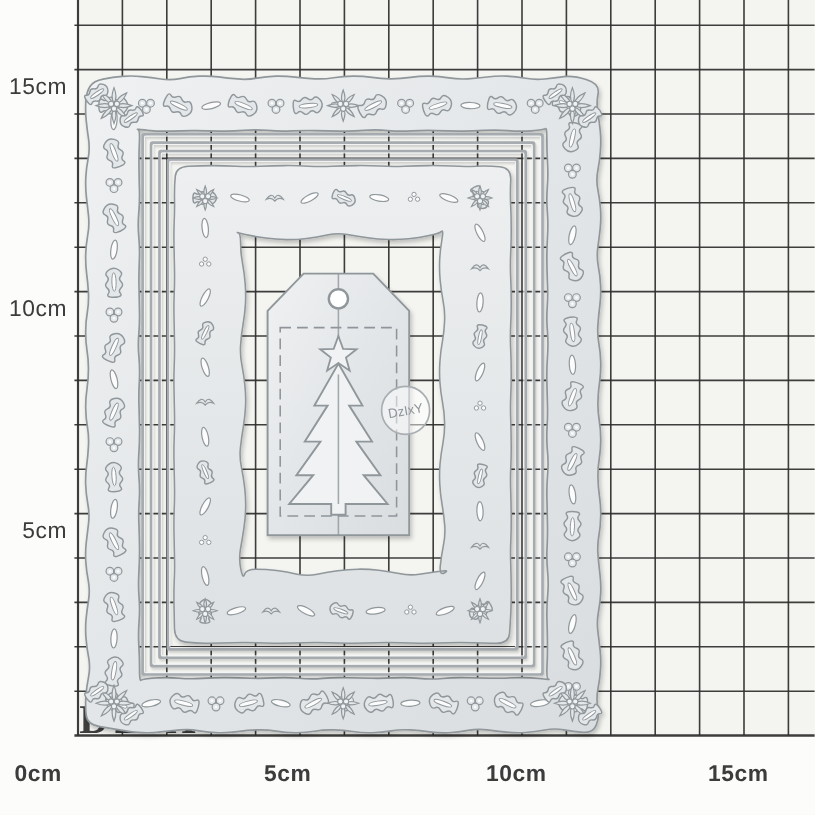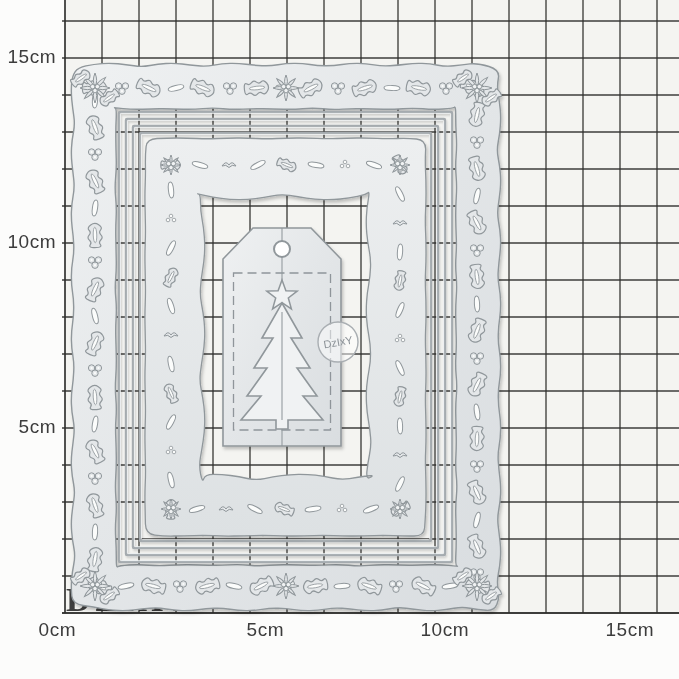--- a/index.html
+++ b/index.html
@@ -1,21 +1,21 @@
 <!DOCTYPE html>
 <html><head>
 <meta charset="utf-8">
 <style>
   html,body{margin:0;padding:0;width:679px;height:679px;background:#fcfcfb;overflow:hidden;}
   .stage{position:relative;width:679px;height:679px;font-family:"Liberation Sans",sans-serif;}
   svg{position:absolute;left:0;top:0;}
   .lab{position:absolute;font-family:"Liberation Sans",sans-serif;font-size:19px;color:#3c3c3c;
-       line-height:22px;letter-spacing:.5px;user-select:none;}
+       line-height:22px;letter-spacing:.5px;user-select:none;margin-top:16px;}
   .lab.left{width:54px;text-align:right;}
-  .lab.bot{width:64px;text-align:right;}
+  .lab.bot{width:64px;text-align:left;font-weight:bold;}
 </style>
 </head>
 <body>
 
 <div class="stage">
 
   <svg id="scene" width="679" height="679" viewBox="0 0 679 679">
     <defs>
       <linearGradient id="metalGrad" x1="0" y1="0" x2="1" y2="1">
         <stop offset="0" stop-color="#eff1f2"></stop>

